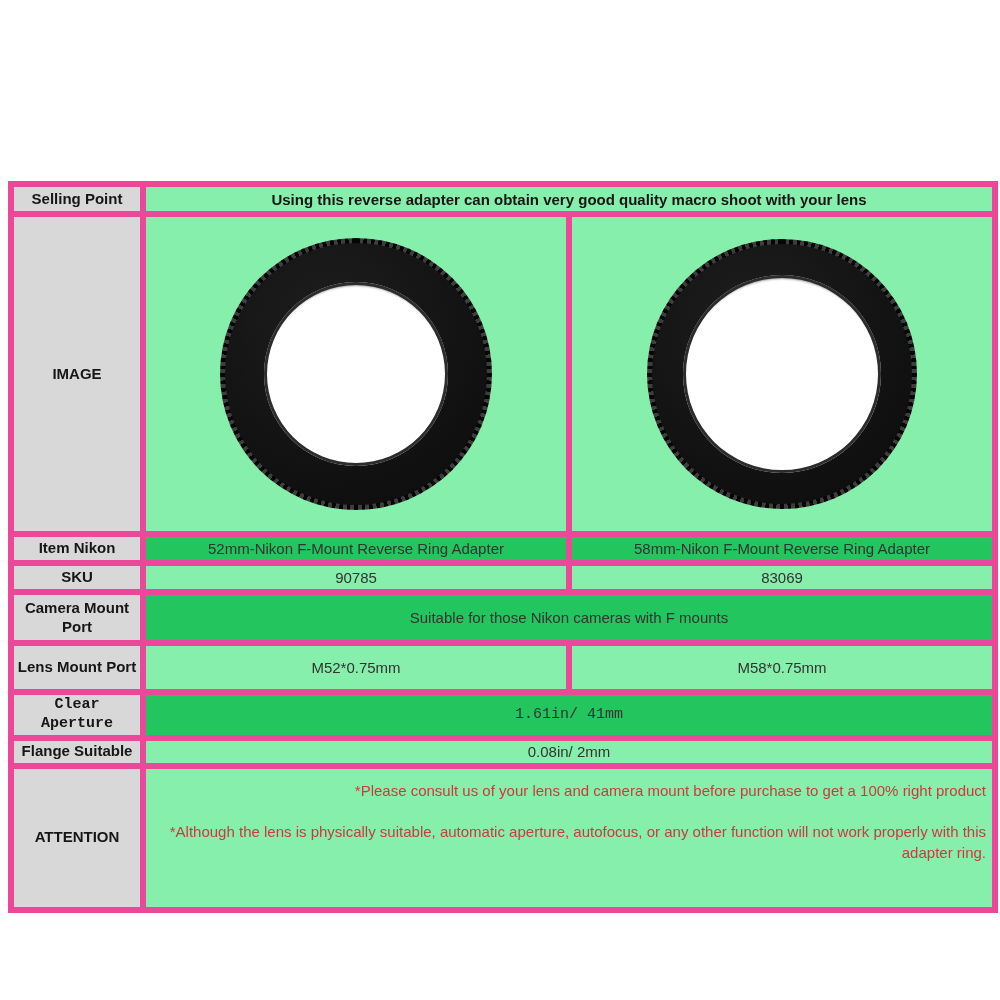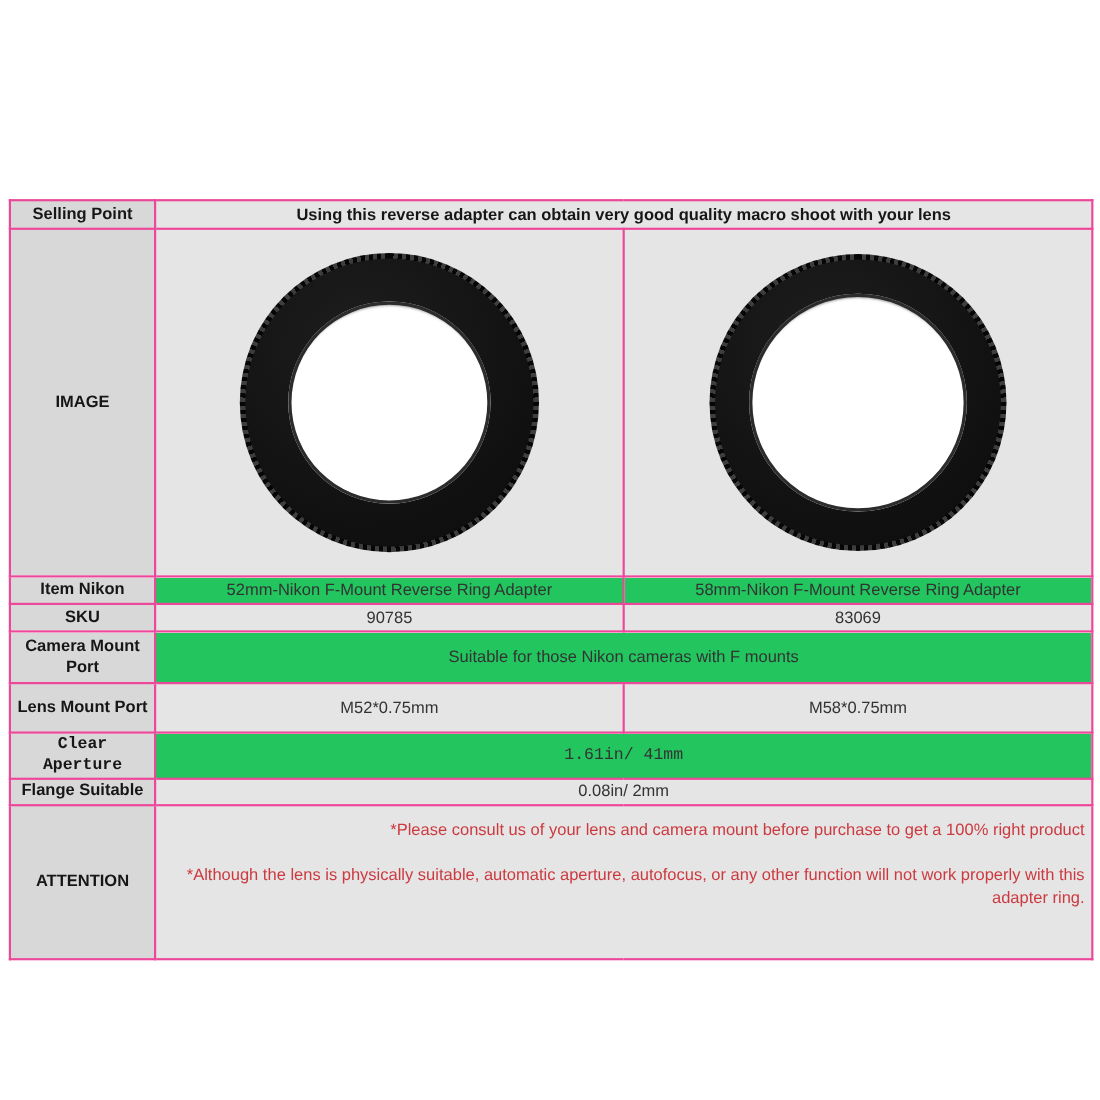--- a/index.html
+++ b/index.html
@@ -14,37 +14,37 @@
     position: absolute; left: 8px; top: 181px;
     width: 984px;
     border-collapse: collapse;
     table-layout: fixed;
     border: 2px solid #222222;
   }
   col.c-label { width: 132px; }
   col.c-data  { width: 426px; }
 
   th, td {
-    border: 2px solid #ec4899;
+    border: 6px solid #ec4899;
     font-size: 15px;
     overflow: hidden;
   }
   th {
     background: #d8d8d8;
     font-weight: 700;
     color: #161616;
     text-align: center;
     padding: 1px 3px;
     line-height: 1.25;
   }
   td {
     color: #333333;
     text-align: center;
     padding: 1px 5px;
-    background: #e5e5e5;
+    background: #86efac;
   }
   tr.shaded td { background: #22c55e; }
 
   .r-selling th, .r-selling td { height: 22px; }
   .r-selling td { font-weight: 700; color: #161616; }
   .r-image td { height: 312px; }
   .r-item th, .r-item td { height: 21px; }
   .r-sku th, .r-sku td { height: 21px; }
   .r-camera th, .r-camera td { height: 43px; }
   .r-lens th, .r-lens td { height: 41px; }

